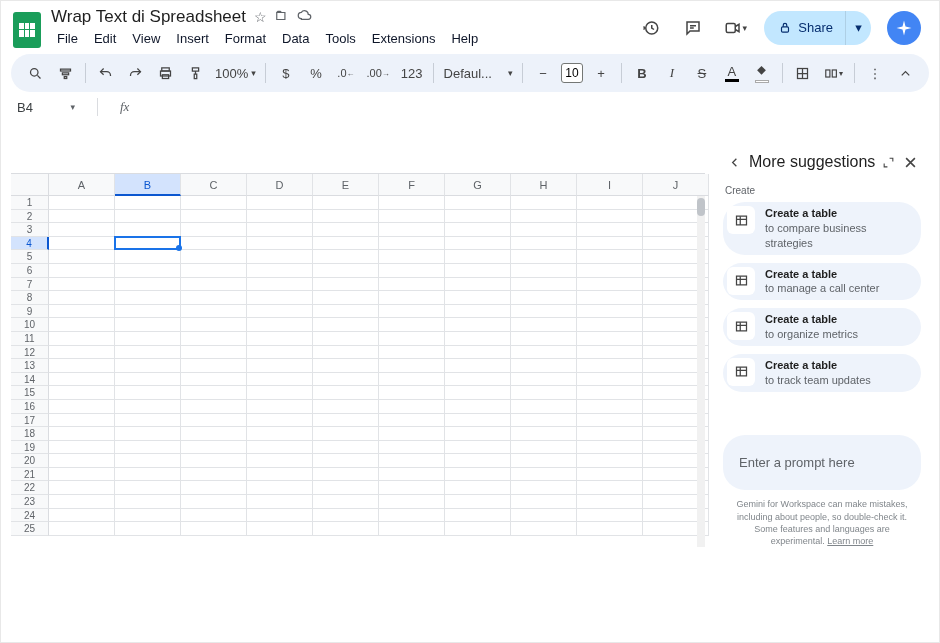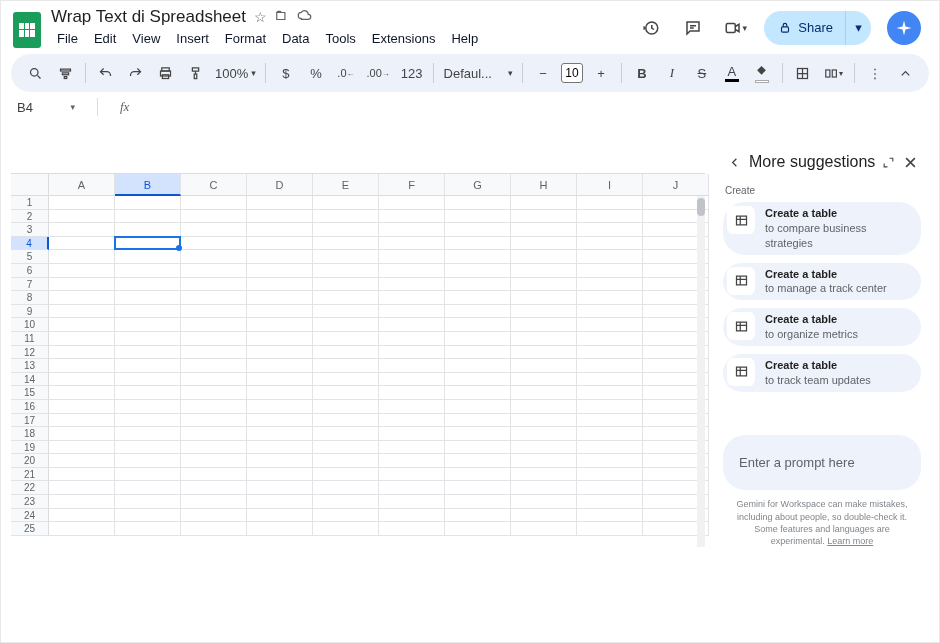--- a/index.html
+++ b/index.html
@@ -659,21 +659,21 @@
         </div>
         <div class="sugg-card">
           <div class="sugg-ico">
             <svg viewBox="0 0 24 24" fill="none" stroke="currentColor" stroke-width="2">
               <rect x="4" y="5" width="16" height="14"></rect>
               <path d="M4 10h16M10 5v14"></path>
             </svg>
           </div>
   <div class="sugg-txt">
             <div class="sugg-title">Create a table</div>
-            <div class="sugg-sub">to manage a track center</div>
+            <div class="sugg-sub">to manage a call center</div>
           </div>
         </div>
         <div class="sugg-card">
           <div class="sugg-ico">
             <svg viewBox="0 0 24 24" fill="none" stroke="currentColor" stroke-width="2">
               <rect x="4" y="5" width="16" height="14"></rect>
               <path d="M4 10h16M10 5v14"></path>
             </svg>
           </div>
   <div class="sugg-txt">

